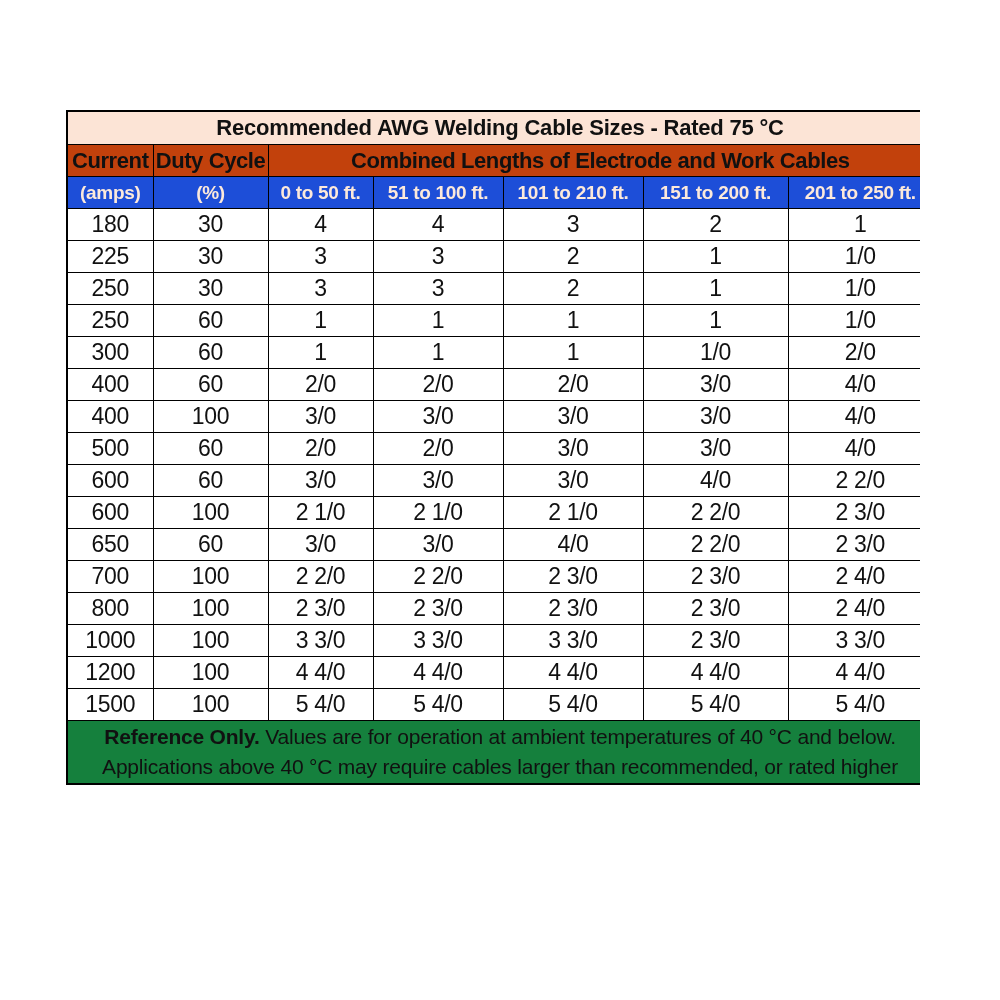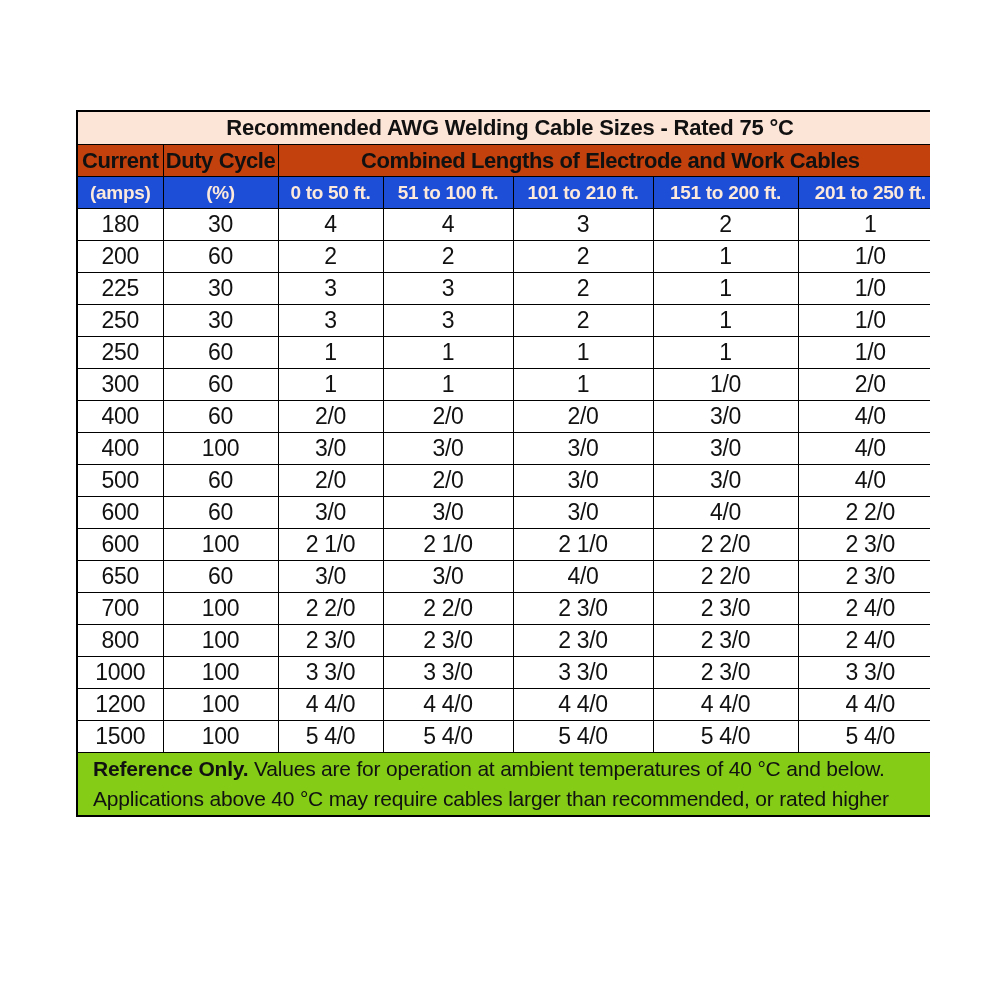--- a/index.html
+++ b/index.html
@@ -7,21 +7,20 @@
     padding: 0;
     background: #ffffff;
     font-family: "Liberation Sans", sans-serif;
   }
   .page {
     position: relative;
     width: 920px;
     height: 1000px;
     background: #ffffff;
     overflow: hidden;
-    margin-left: 10px;
   }
   table.awg-table {
     position: absolute;
     left: 66px;
     top: 110px;
     width: 866px;
     border-collapse: collapse;
     table-layout: fixed;
     border: 2.5px solid #000000;
   }
@@ -57,22 +56,22 @@
     height: 31px;
     letter-spacing: -0.3px;
   }
   tbody.data-body td {
     background: #ffffff;
     font-size: 23px;
     height: 31px;
     letter-spacing: -0.3px;
   }
   tr.footer-row td {
-    background: #84cc16;
-    text-align: left;
+    background: #15803d;
+    text-align: center;
     font-size: 21px;
     line-height: 30px;
     padding: 1px 15px;
     white-space: normal;
     letter-spacing: -0.2px;
     height: 60px;
     vertical-align: middle;
   }
   tr.footer-row b {
     font-weight: bold;
@@ -115,29 +114,20 @@
         <tr>
           <td>180</td>
           <td>30</td>
           <td>4</td>
           <td>4</td>
           <td>3</td>
           <td>2</td>
           <td>1</td>
         </tr>
         <tr>
-          <td>200</td>
-          <td>60</td>
-          <td>2</td>
-          <td>2</td>
-          <td>2</td>
-          <td>1</td>
-          <td>1/0</td>
-        </tr>
-        <tr>
           <td>225</td>
           <td>30</td>
           <td>3</td>
           <td>3</td>
           <td>2</td>
           <td>1</td>
           <td>1/0</td>
         </tr>
         <tr>
           <td>250</td>

